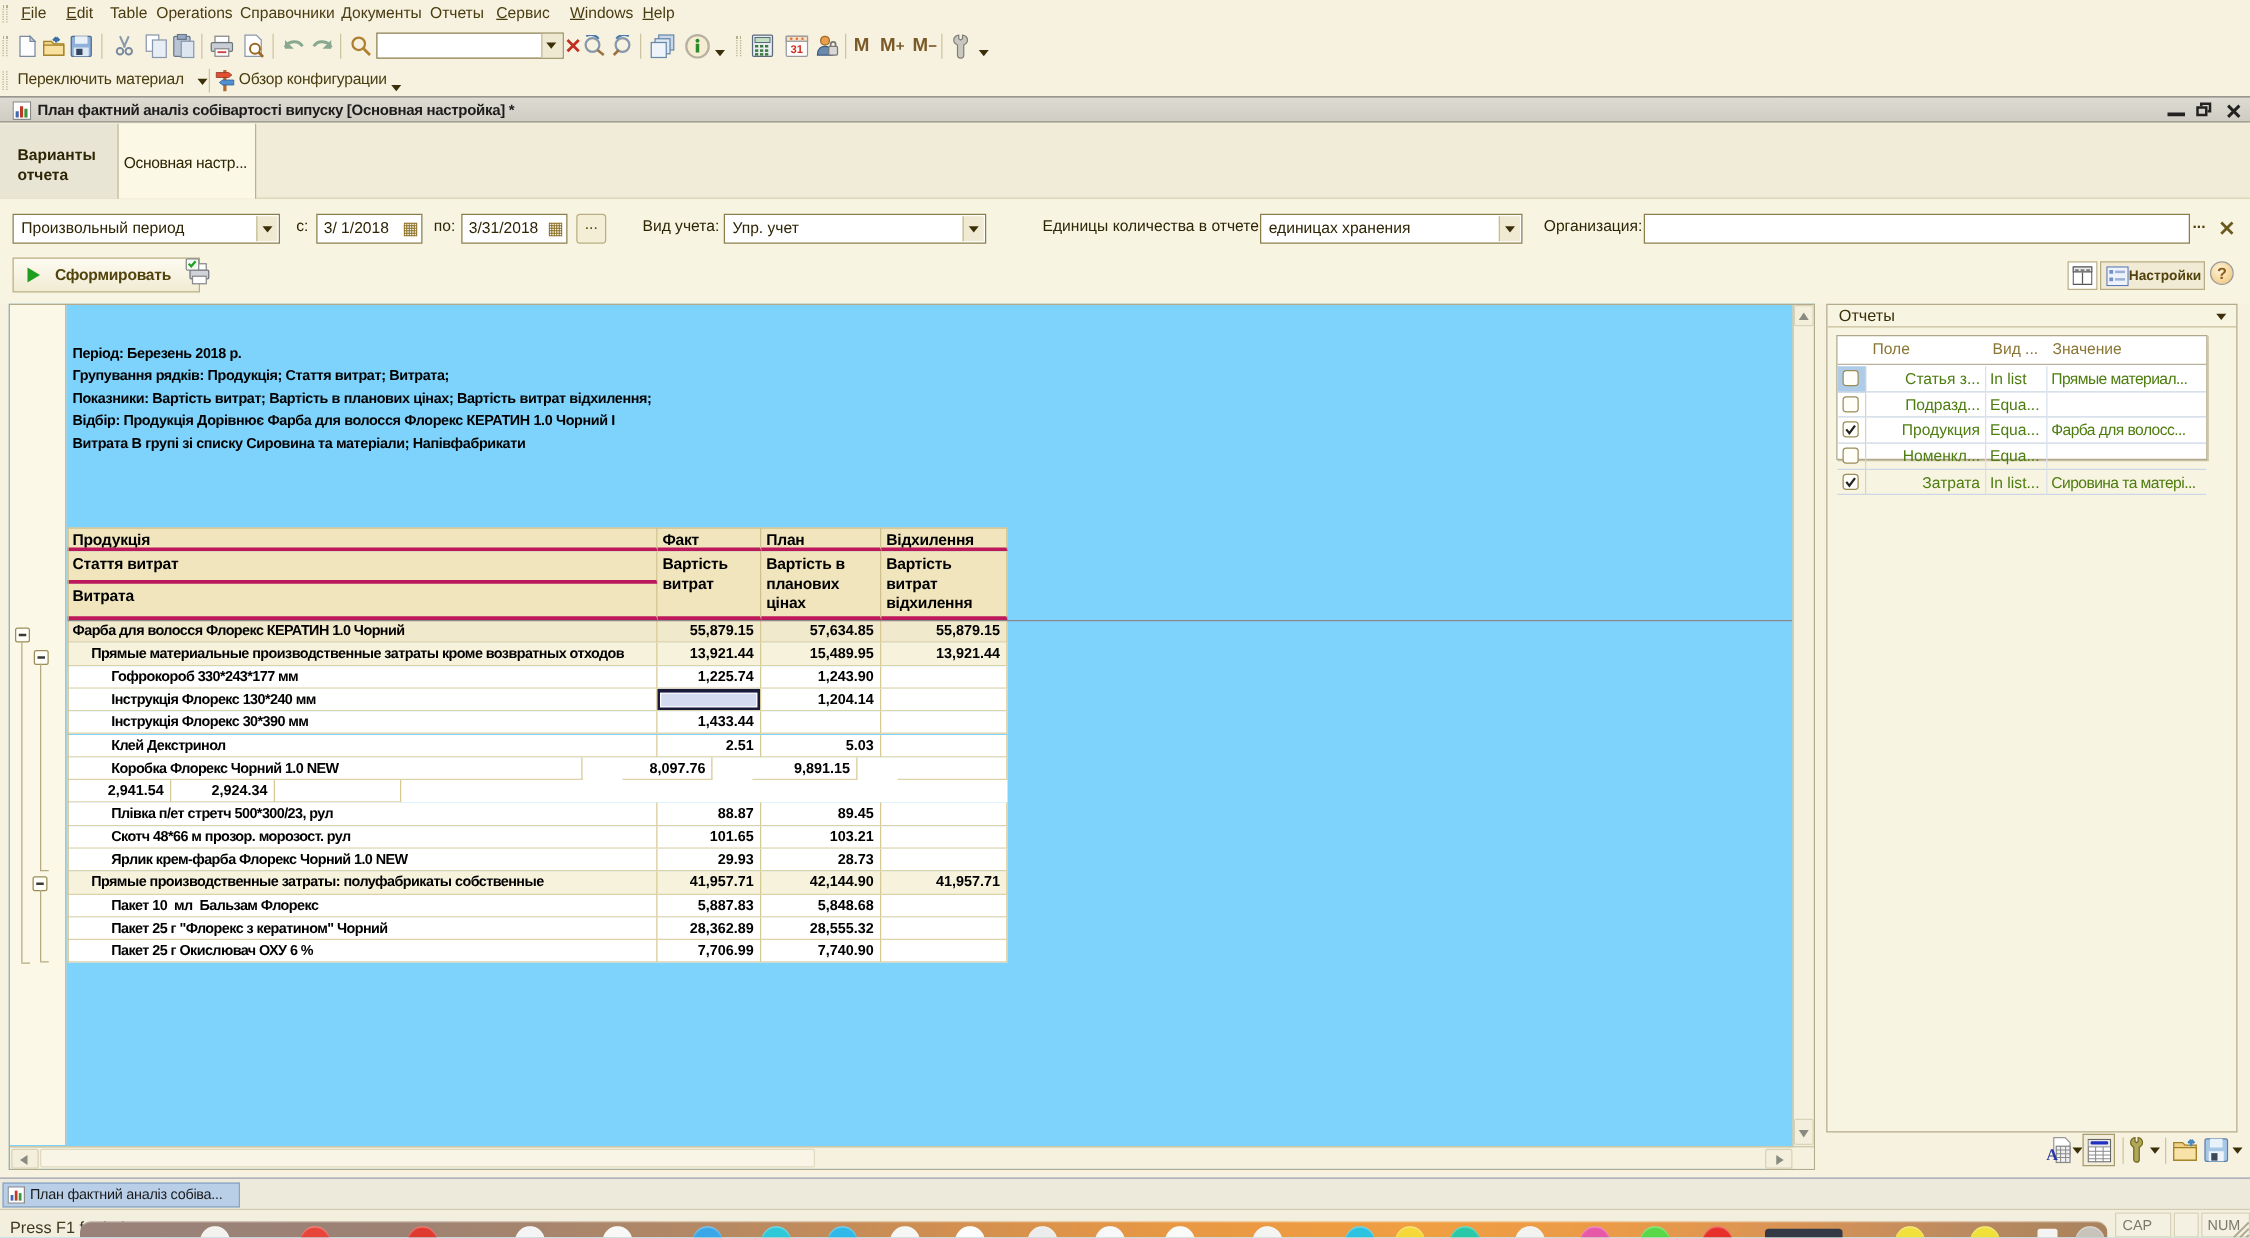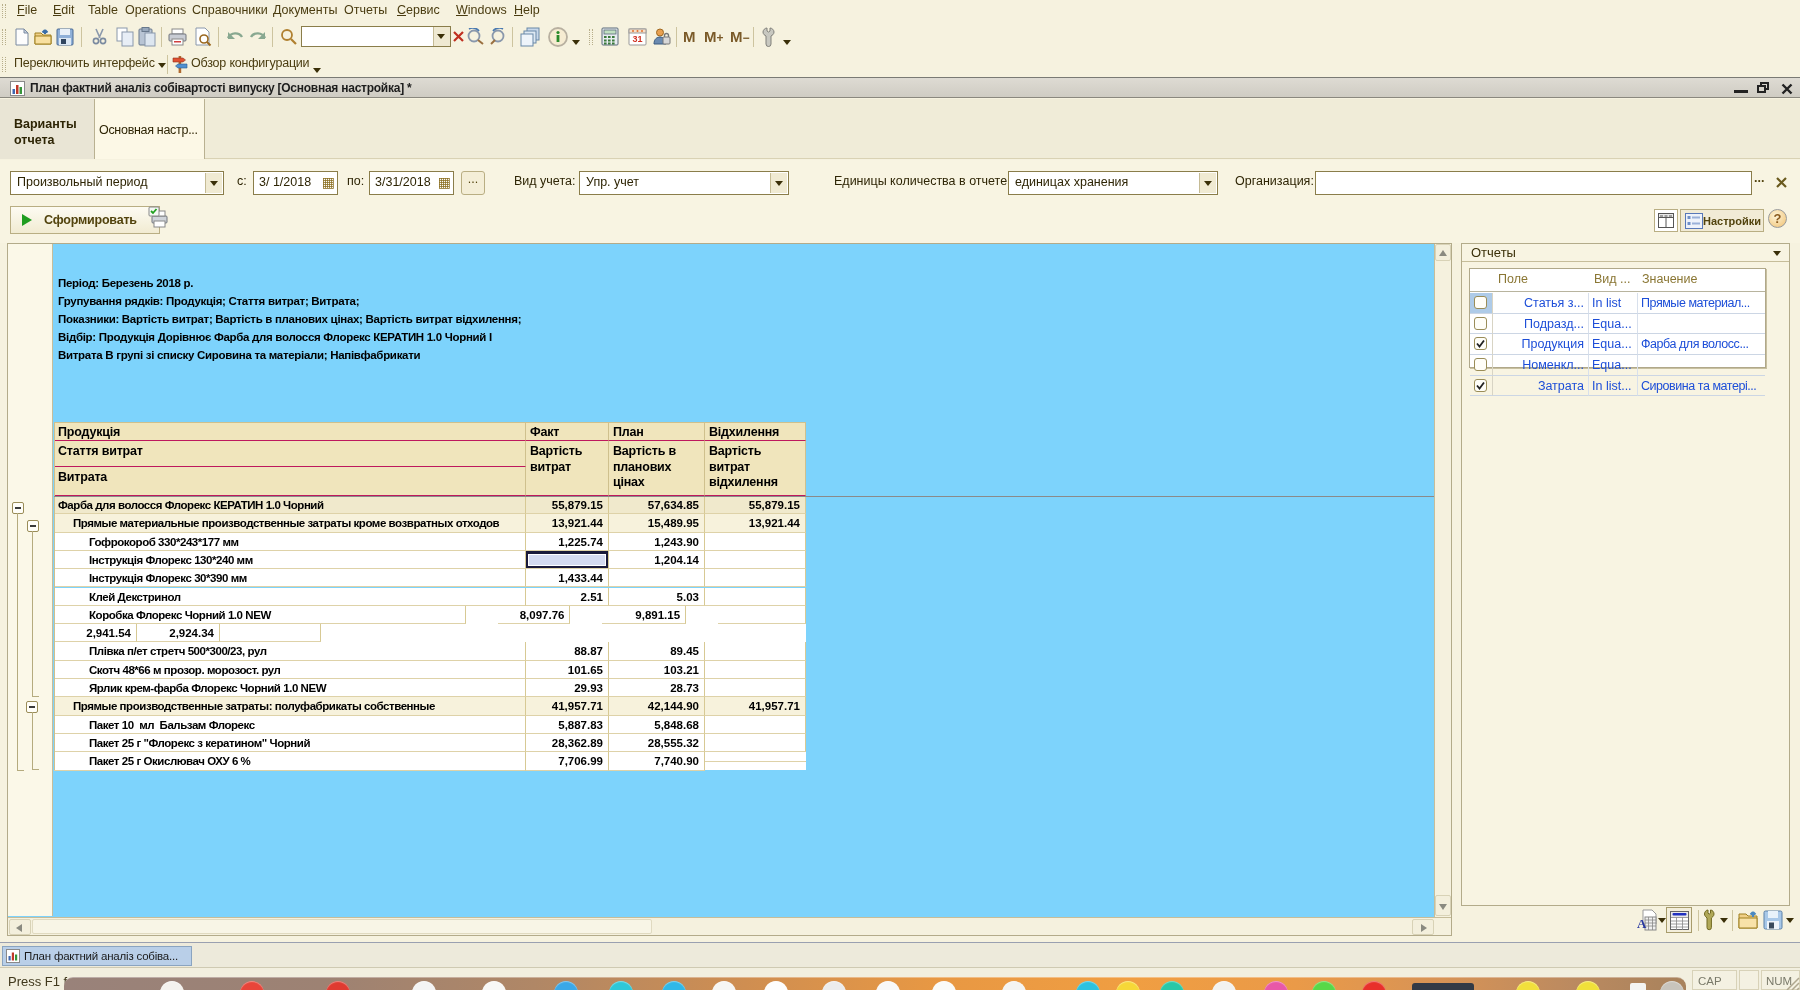--- a/index.html
+++ b/index.html
@@ -10,41 +10,41 @@
 .sep { position:absolute; width:1px; background:#cdc49f; }
 .tri-d { width:0; height:0; border-left:4px solid transparent; border-right:4px solid transparent; border-top:5px solid #3a2f08; }
 .mbtn { top:6px; font-size:15px; font-weight:bold; color:#7a5a28; }
 .sbtn { background:#f3efdc; border:1px solid #d8d2b6; border-radius:2px; }
 .tri-u { width:0;height:0;border-left:4.5px solid transparent;border-right:4.5px solid transparent;border-bottom:6px solid #8a8a80; }
 .tri-dn { width:0;height:0;border-left:4.5px solid transparent;border-right:4.5px solid transparent;border-top:6px solid #8a8a80; }
 .tri-l { width:0;height:0;border-top:4.5px solid transparent;border-bottom:4.5px solid transparent;border-right:6px solid #8a8a80; }
 .tri-r { width:0;height:0;border-top:4.5px solid transparent;border-bottom:4.5px solid transparent;border-left:6px solid #8a8a80; }
 
 
-.hc { background:#f0e5bc; border-right:1px solid #cfc08d; border-bottom:1px solid #be185d; overflow:hidden; font-size:12.5px; letter-spacing:-0.2px; }
+.hc { background:#f0e5bc; border-right:1px solid #cfc08d; border-bottom:3px solid #be185d; overflow:hidden; font-size:12.5px; letter-spacing:-0.2px; }
 .hc span { display:block; margin:3px 0 0 4px; line-height:15.5px; }
 #rtable { }
 .drow { left:46px; width:752px; height:18.3px; display:flex; }
 .drow .dc { border-right:1px solid #d7c994; border-bottom:1px solid #ded2a8; overflow:hidden; white-space:nowrap; line-height:18px; }
 .drow .n { width:472px; letter-spacing:-0.45px; }
 .drow .v { width:83px; text-align:right; padding-right:5px; }
 .drow .v:nth-child(3) { width:96px; }
 .drow .v.last { width:101px; }
 .g1 { background:#f0e9cc; }
 .g2 { background:#f7f2dc; }
 .w { background:#fff; }
 .tbox { width:12px; height:12px; background:#fffef8; border:1px solid #9a8d58; border-radius:2px; }
 .minus { width:6px; height:2px; background:#3a3a3a; margin:4px auto 0; }
 .tline { width:1px; background:#b5ab7e; }
 .thline { height:1px; background:#b5ab7e; }
 .selwrap { position:relative; }
 .selcell { position:absolute; left:-1px; top:0px; width:84px; height:18px; background:#d4daf0; border:3px solid #1a1a3a; box-shadow:inset 0 0 0 1px #fff; }
 
 .frow { position:absolute; left:0; width:295px; height:20.7px; display:flex; }
-.frow .fc { border-bottom:1px solid #ccd6e4; overflow:hidden; line-height:20px; color:#1d4ed8; }
+.frow .fc { border-bottom:1px solid #ccd6e4; overflow:hidden; line-height:20px; color:#4d7c0f; }
 .fc.cbc { width:23px; border-right:1px solid #d8d4c4; position:relative; }
 .fc.fld { width:96px; text-align:right; padding-right:4px; border-right:1px solid #d8e0ec; }
 .fc.vid { width:49px; padding-left:3px; border-right:1px solid #d8e0ec; }
 .fc.znc { width:127px; padding-left:3px; letter-spacing:-0.45px; }
 .cb { position:absolute; left:4px; top:3px; width:13px; height:13px; background:#fffef8; border:1px solid #9a8d58; border-radius:3px; font-size:11px; line-height:12px; text-align:center; color:#222; font-weight:bold; }
 .selblue { background:#aecbe8; }
 .dk { position:absolute; top:3px; width:24px; height:24px; border-radius:50%; box-shadow:inset 0 1px 1px rgba(255,255,255,0.4); }
 </style>
 </head>
 <body>
@@ -204,21 +204,21 @@
   <div class="sep" style="left:753px;top:5px;height:20px;"></div>
 
   <svg class="abs" style="left:762px;top:4px;" width="18" height="22">
       <path d="M5 2c-2 0-4 2-4 4 0 1 .4 2 1 2.6L4 10v8a2.5 2.5 0 005 0v-8l2-1.4c.6-.6 1-1.6 1-2.6 0-2-2-4-4-4l0 3-1.5 1L5 5z" fill="#c8c8c0" stroke="#80807a"></path>
     </svg>
   <div class="abs tri-d" style="left:783px;top:18px;"></div>
 </div>
 
 <div class="abs" id="toolbar2" style="left:0;top:52px;width:1800px;height:25px;background:#f6f2df;font-size:12.5px;color:#4a3c10;letter-spacing:-0.2px;">
   <div class="grip" style="left:2px;top:5px;height:15px;"></div>
-  <span class="abs" style="left:14px;top:4px;white-space:nowrap;">Переключить интерфейс</span>
+  <span class="abs" style="left:14px;top:4px;white-space:nowrap;">Переключить материал</span>
   <div class="abs tri-d" style="left:158px;top:11px;"></div>
   <div class="sep" style="left:167px;top:3px;height:19px;"></div>
   <svg class="abs" style="left:172px;top:2px;" width="16" height="21">
       <rect x="6.6" y="2" width="2.6" height="17" fill="#b06a30"></rect>
       <path d="M1 4h10l2.5 2L11 8H1z" fill="#e05030" stroke="#903020" stroke-width="0.6"></path>
       <path d="M15 10H6L3.5 12 6 14h9z" fill="#5090d0" stroke="#2a5a90" stroke-width="0.6"></path>
     </svg>
   <span class="abs" style="left:191px;top:4px;white-space:nowrap;">Обзор конфигурации</span>
   <div class="abs tri-d" style="left:313px;top:16px;"></div>
 </div>
@@ -444,21 +444,21 @@
       <div class="dc v">5,887.83</div>
       <div class="dc v">5,848.68</div>
       <div class="dc v last"></div>
     </div>
     <div class="abs drow w" style="top:489.9px;">
       <div class="dc n" style="padding-left:35px;">Пакет 25 г "Флорекс з кератином" Чорний</div>
       <div class="dc v">28,362.89</div>
       <div class="dc v">28,555.32</div>
       <div class="dc v last"></div>
     </div>
-    <div class="abs drow w" style="top:508.2px;align-items:center;">
+    <div class="abs drow w" style="top:508.2px;">
       <div class="dc n" style="padding-left:35px;">Пакет 25 г Окислювач ОХУ 6 %</div>
       <div class="dc v">7,706.99</div>
       <div class="dc v">7,740.90</div>
       <div class="dc v last"></div>
     </div>
 
     <div class="abs" style="left:46px;top:178px;width:752px;height:1px;background:#cfc08d;"></div>
     <div class="abs" style="left:46px;top:178px;width:1px;height:348px;background:#cfc08d;"></div>
 
     <div class="abs" style="left:46px;top:252px;width:1380px;height:1px;background:#8a8a8a;"></div>

